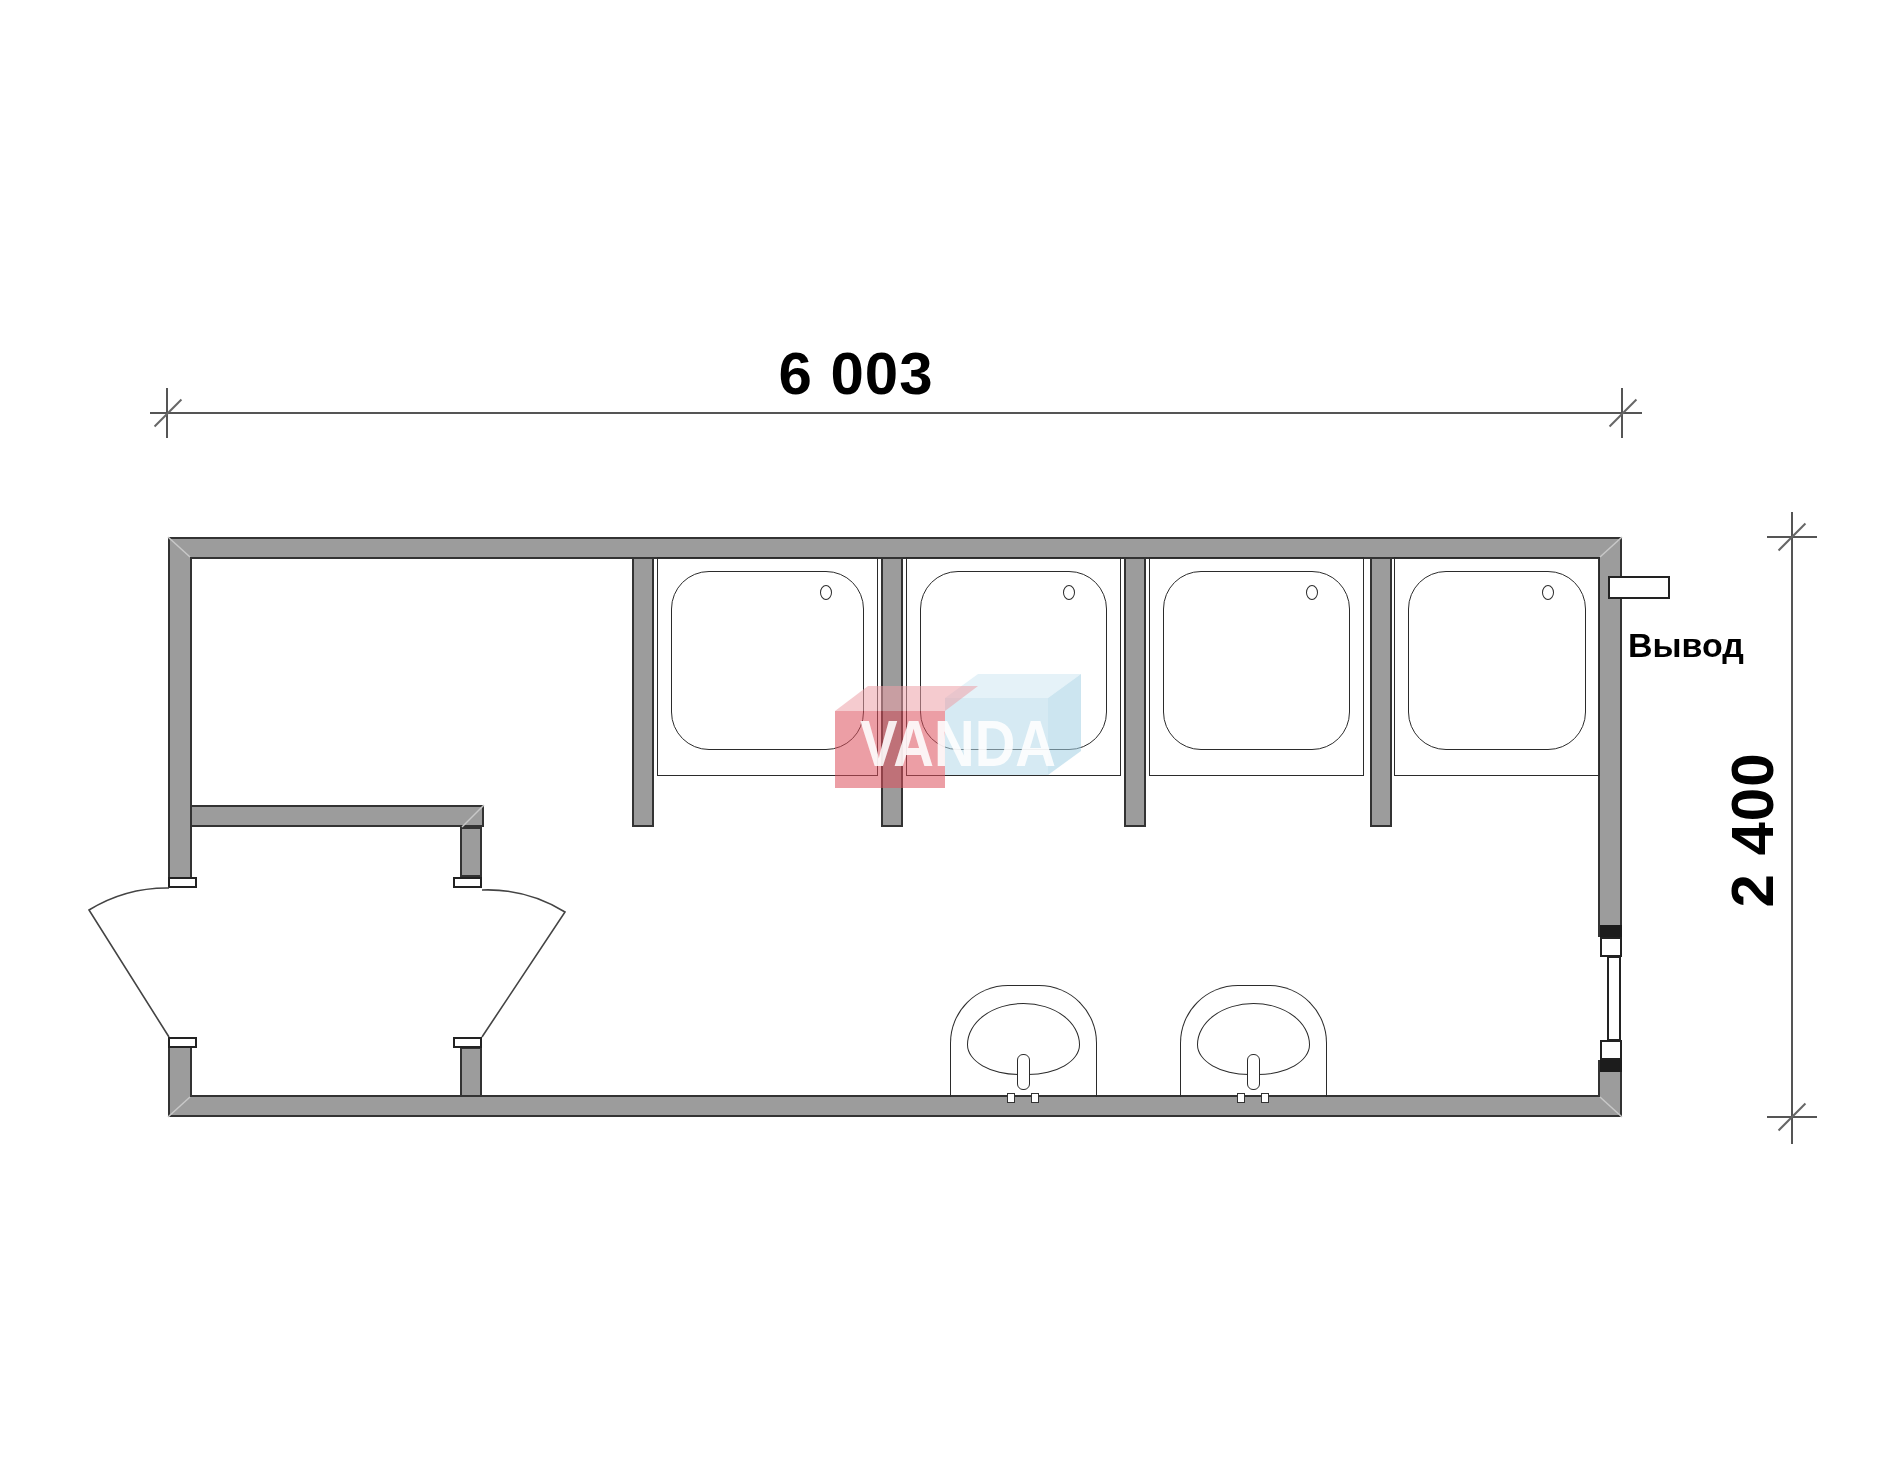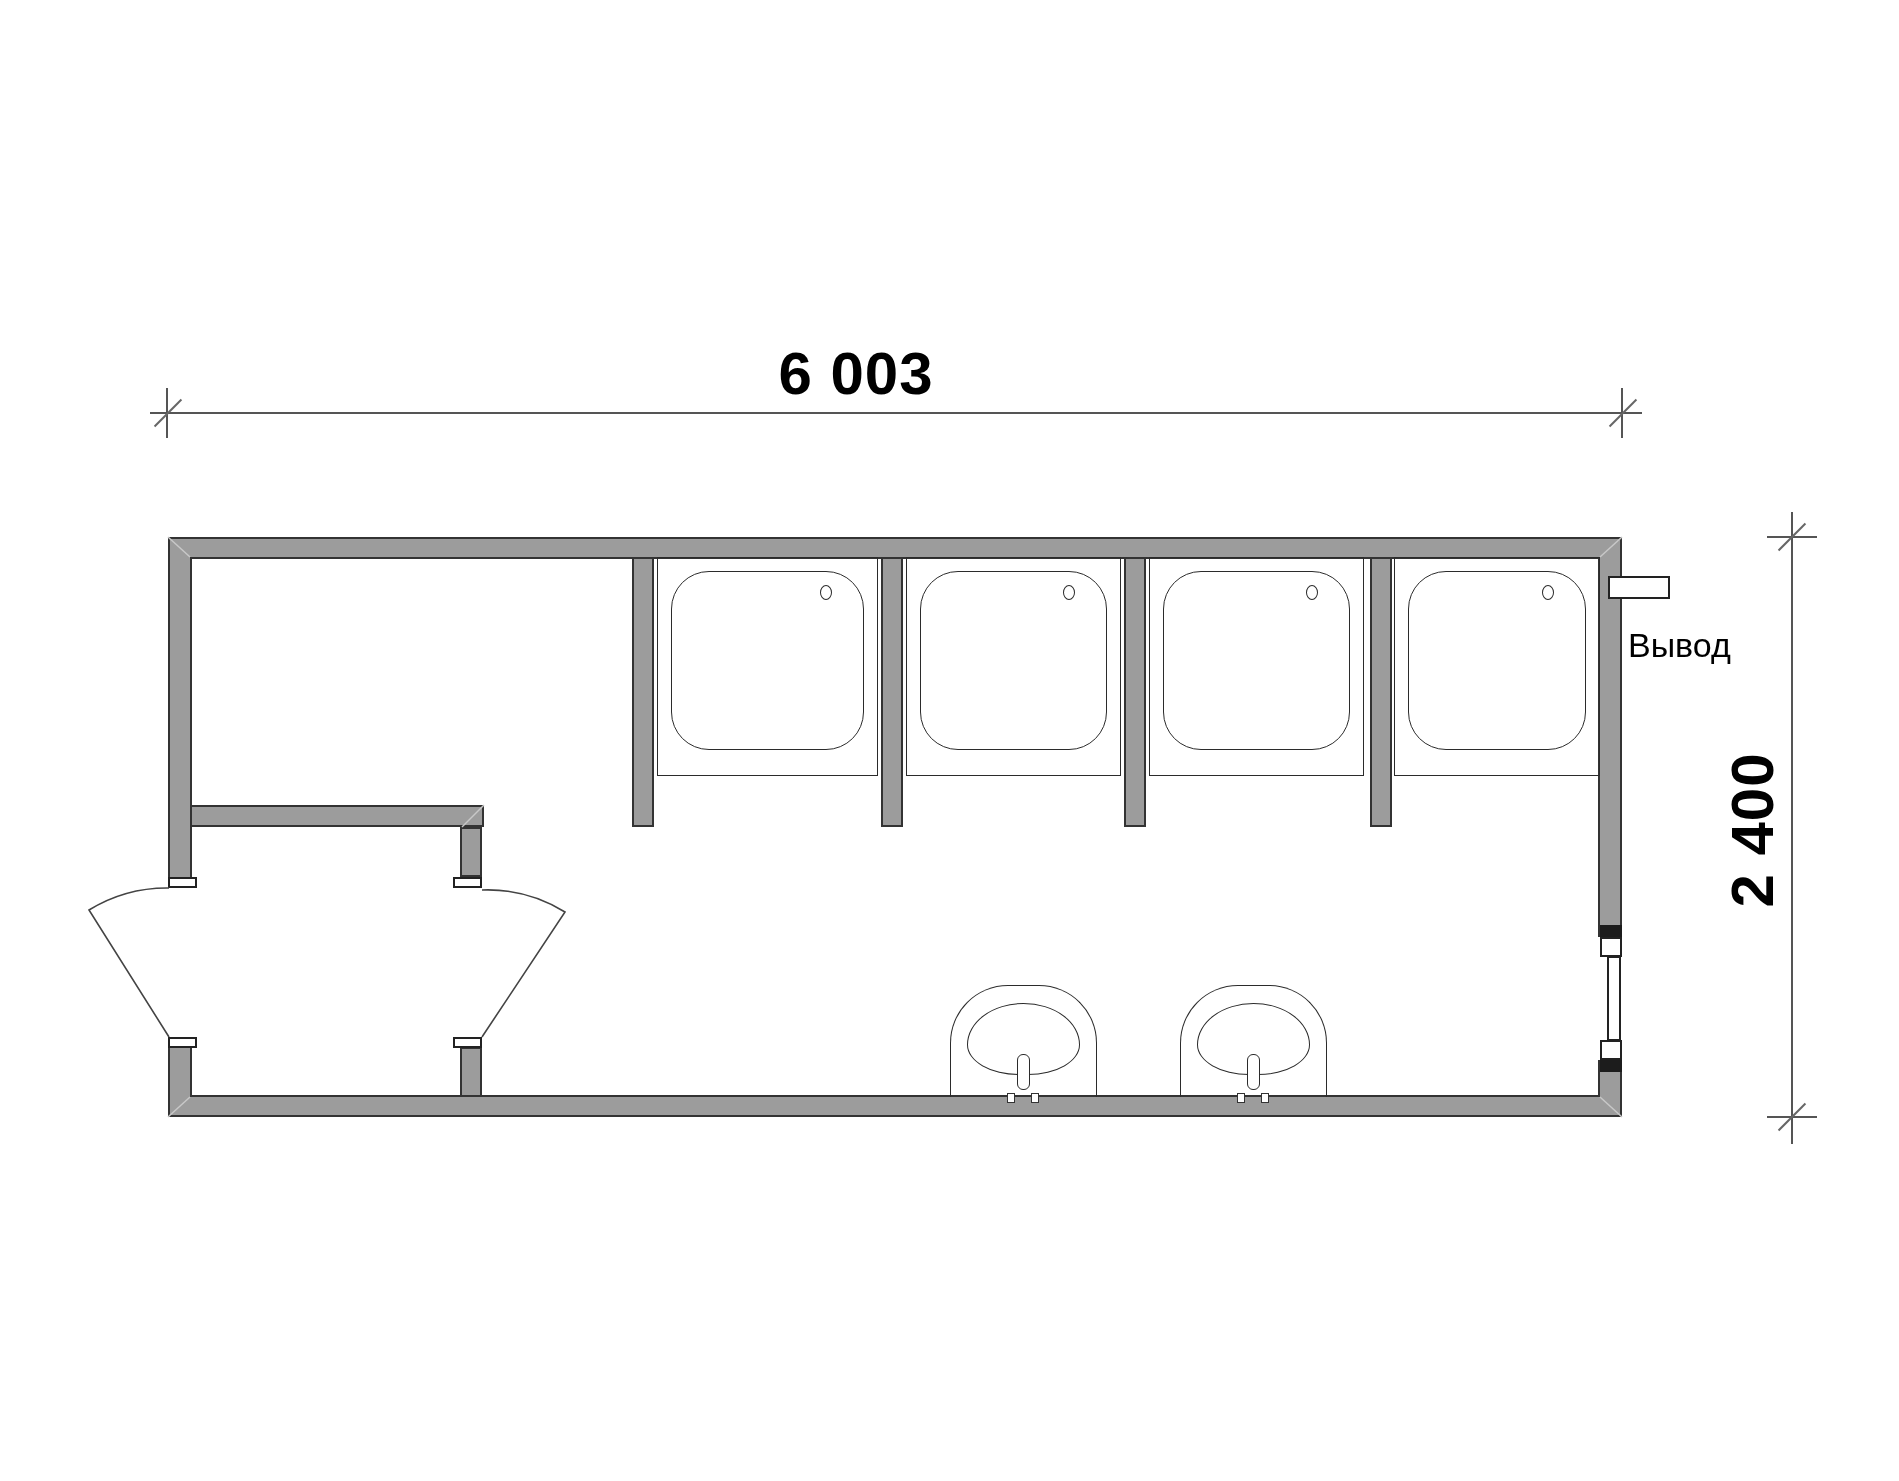--- a/index.html
+++ b/index.html
@@ -29,21 +29,21 @@
   .winframe{background:#fff;border:2px solid #222;box-sizing:border-box;}
   .stall{border:1.5px solid #2b2b2b;box-sizing:border-box;}
   .tray{border:1.5px solid #2b2b2b;border-radius:38px;box-sizing:border-box;}
   .drain{width:12px;height:15px;border:1.5px solid #2b2b2b;border-radius:50%;box-sizing:border-box;}
   .sink-dome{border:1.5px solid #2b2b2b;border-bottom:none;border-radius:58px 58px 0 0;box-sizing:border-box;}
   .sink-bowl{border:1.5px solid #2b2b2b;box-sizing:border-box;
     border-radius:50% 50% 46% 46% / 58% 58% 42% 42%;}
   .faucet{background:#fff;border:1.5px solid #2b2b2b;border-radius:6px;box-sizing:border-box;}
   .notch{background:#fff;border:1px solid #333;box-sizing:border-box;}
   .stub{background:#fff;border:2px solid #222;box-sizing:border-box;}
-  .outlet-label{font-size:34px;font-weight:normal;color:#000;line-height:1;white-space:nowrap;}
+  .outlet-label{font-size:34px;font-weight:bold;color:#000;line-height:1;white-space:nowrap;}
   
   .watermark{left:830px;top:668px;width:256px;height:128px;z-index:6;}
   .wm-text{
     left:0;top:44px;width:256px;text-align:center;font-size:64px;font-weight:bold;
     color:#fff;opacity:0.88;line-height:1;transform:scaleX(0.88);letter-spacing:0px;
   }
   svg{display:block;}
   .overlay{left:0;top:0;z-index:5;pointer-events:none;}
 </style>
 </head>
@@ -134,14 +134,26 @@
 
     <path d="M482,1037 L565,912 A147,147 0 0 0 482,890" fill="none" stroke="#444" stroke-width="1.6"></path>
 
     <line x1="168" y1="537" x2="190" y2="557" stroke="#c8c8c8" stroke-width="1.5"></line>
     <line x1="1622" y1="537" x2="1600" y2="557" stroke="#c8c8c8" stroke-width="1.5"></line>
     <line x1="168" y1="1117" x2="190" y2="1097" stroke="#c8c8c8" stroke-width="1.5"></line>
     <line x1="1622" y1="1117" x2="1600" y2="1097" stroke="#c8c8c8" stroke-width="1.5"></line>
     <line x1="484" y1="805" x2="462" y2="827" stroke="#c8c8c8" stroke-width="1.5"></line>
   </svg>
 
+  <div class="abs watermark">
+    <svg width="256" height="128" viewBox="0 0 256 128">
+
+      <polygon points="115,30 148,6 251,6 218,30" fill="#cfe7f2" fill-opacity="0.55"></polygon>
+      <polygon points="218,30 251,6 251,83 218,107" fill="#a3cfe3" fill-opacity="0.55"></polygon>
+      <polygon points="115,30 218,30 218,107 115,107" fill="#b5d9ea" fill-opacity="0.55"></polygon>
+
+      <polygon points="5,43 38,18 148,18 115,43" fill="#eda0a8" fill-opacity="0.55"></polygon>
+      <polygon points="5,43 115,43 115,120 5,120" fill="#dd4f5b" fill-opacity="0.55"></polygon>
+    </svg>
+    <div class="abs wm-text">VANDA</div>
+  </div>
 
 </div>
 
 </body></html>

